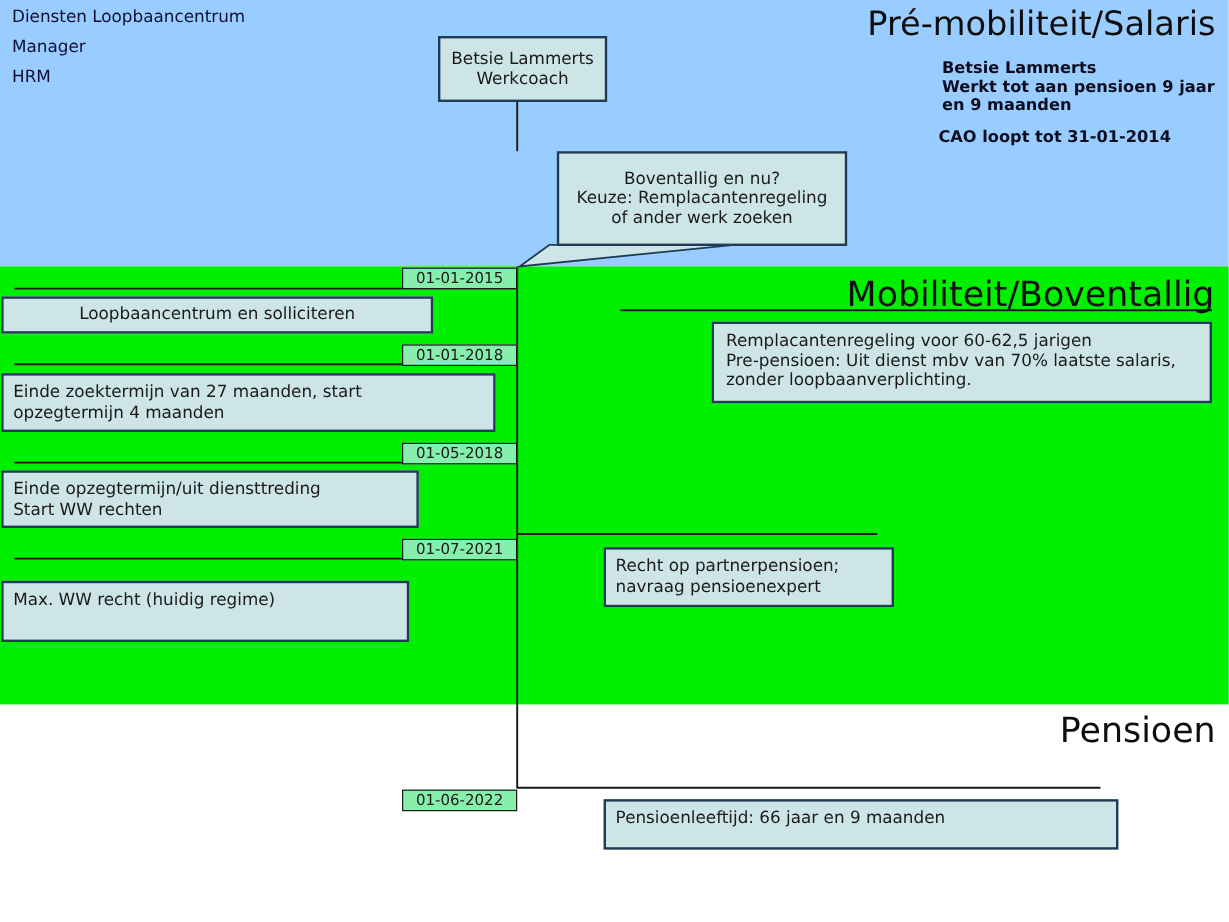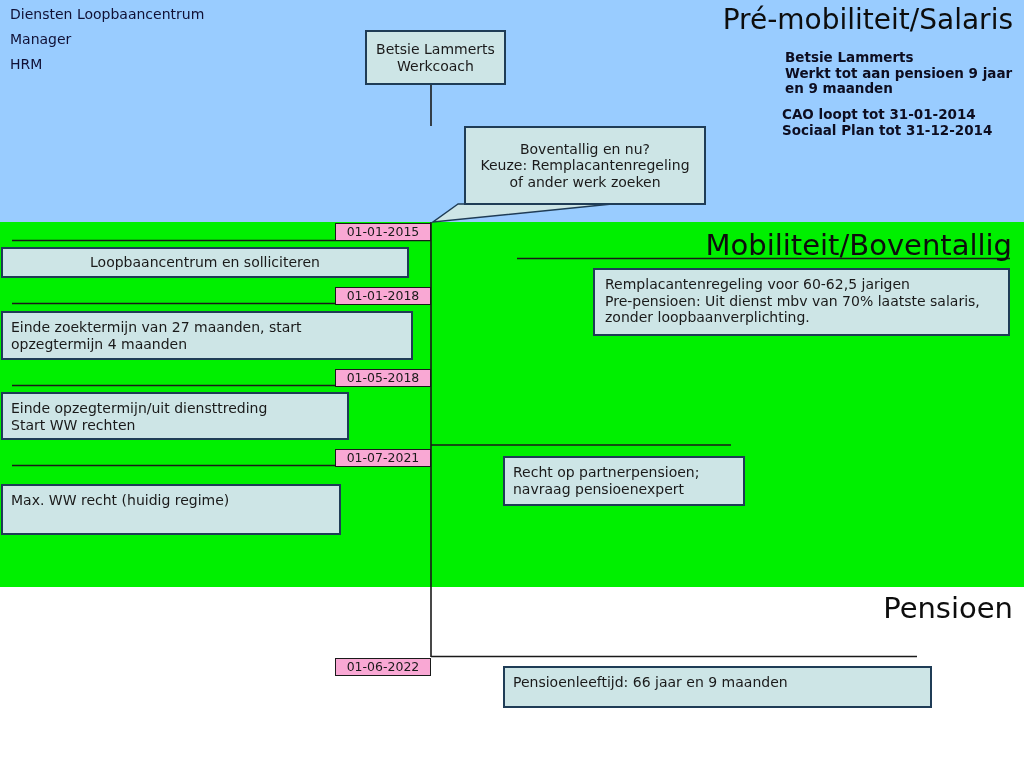--- a/index.html
+++ b/index.html
@@ -18,21 +18,21 @@
   .big-title{font-size:28px;color:#0d0d0d;white-space:nowrap;z-index:2;}
   .mid-title{font-size:29px;color:#0d0d0d;white-space:nowrap;z-index:2;}
   .bold-info{font-size:13.5px;font-weight:bold;color:#0d0d20;line-height:15.5px;white-space:nowrap;z-index:2;}
   .evtbox{
     background:#cde5e6;border:2px solid #1f3c56;box-sizing:border-box;
     font-size:14px;color:#1a1a1a;line-height:16.5px;z-index:3;
   }
   .center-txt{display:flex;flex-direction:column;align-items:center;justify-content:center;text-align:center;}
   .left-txt{padding:6px 8px;}
   .datebox{
-    background:#f9a8d4;border:1px solid #1a1a1a;box-sizing:border-box;
+    background:#86efac;border:1px solid #1a1a1a;box-sizing:border-box;
     width:96px;height:18px;font-size:12.5px;color:#1a1a1a;text-align:center;
     line-height:15px;z-index:4;
   }
   .nowrap{white-space:nowrap;}
 </style>
 </head>
 <body>
 
 <div id="canvas">
 
@@ -62,41 +62,40 @@
   <div class="abs mid-title" style="top:228px;right:12px;">Mobiliteit/Boventallig</div>
   <div class="abs mid-title" style="top:591px;right:11px;">Pensioen</div>
 
   <div class="abs bold-info" style="left:785px;top:50px;">
     <div>Betsie Lammerts</div>
     <div>Werkt tot aan pensioen 9 jaar</div>
     <div>en 9 maanden</div>
   </div>
   <div class="abs bold-info" style="left:782px;top:107px;">
     <div>CAO loopt tot 31-01-2014</div>
-    <div>Sociaal Plan tot 31-12-2014</div>
   </div>
 
   <div class="abs evtbox center-txt" style="left:365px;top:30px;width:141px;height:55px;">
     <div>Betsie Lammerts</div>
     <div>Werkcoach</div>
   </div>
 
   <div class="abs evtbox center-txt" style="left:424px;top:126px;width:242px;height:79px;margin-left:40px;">
     <div>Boventallig en nu?</div>
     <div>Keuze: Remplacantenregeling</div>
     <div>of ander werk zoeken</div>
   </div>
 
   <div class="abs datebox" style="left:335px;top:223px;">01-01-2015</div>
   <div class="abs datebox" style="left:335px;top:287px;">01-01-2018</div>
   <div class="abs datebox" style="left:335px;top:369px;">01-05-2018</div>
   <div class="abs datebox" style="left:335px;top:449px;">01-07-2021</div>
   <div class="abs datebox" style="left:335px;top:658px;">01-06-2022</div>
 
-  <div class="abs evtbox center-txt" style="left:1px;top:247px;width:408px;height:31px;">
+  <div class="abs evtbox center-txt" style="left:1px;top:247px;width:360px;height:31px;">
     <div>Loopbaancentrum en solliciteren</div>
   </div>
 
   <div class="abs evtbox left-txt" style="left:1px;top:311px;width:412px;height:49px;">
     <div class="nowrap">Einde zoektermijn van 27 maanden, start</div>
     <div class="nowrap">opzegtermijn 4 maanden</div>
   </div>
 
   <div class="abs evtbox left-txt" style="left:1px;top:392px;width:348px;height:48px;">
     <div class="nowrap">Einde opzegtermijn/uit diensttreding</div>

